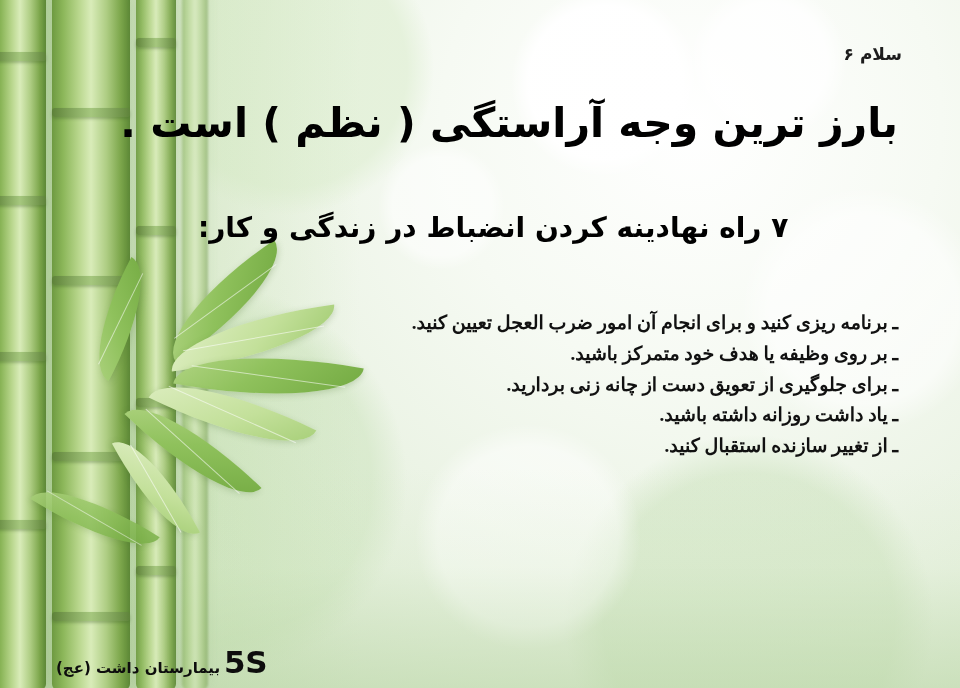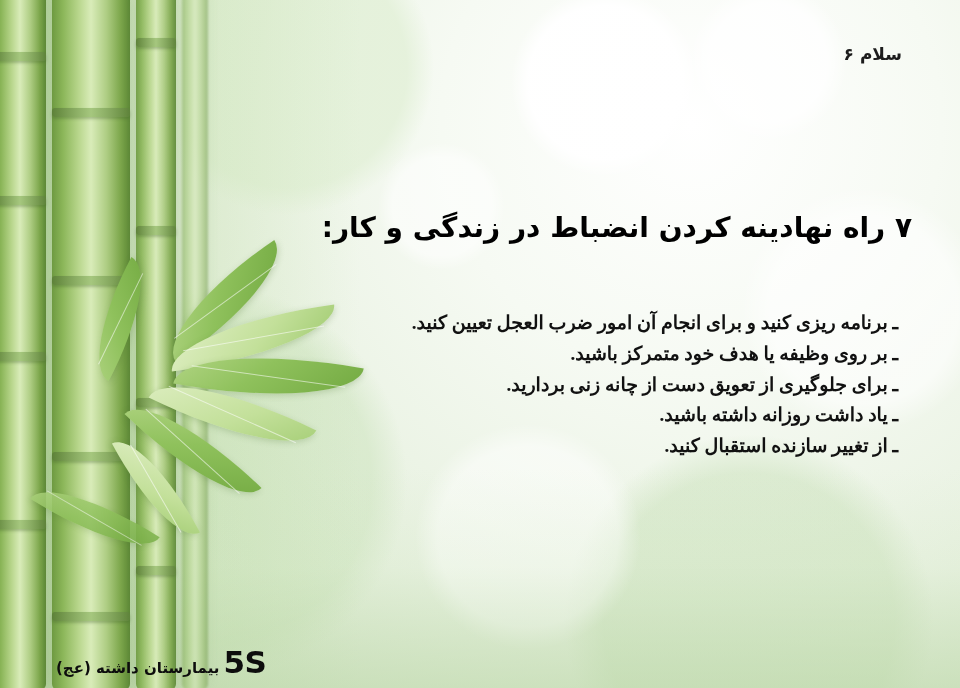--- a/index.html
+++ b/index.html
@@ -118,23 +118,23 @@
     font-weight: bold;
     color: #000000;
     line-height: 1.35;
     direction: rtl;
     white-space: nowrap;
   }
 
   .subhead {
     position: absolute;
     top: 208px;
-    right: 48px;
+    right: 62px;
     width: 700px;
-    text-align: right;
+    text-align: left;
     font-family: "DejaVu Sans", sans-serif;
     font-size: 28px;
     font-weight: bold;
     color: #000000;
     line-height: 1.4;
     direction: rtl;
     white-space: nowrap;
   }
 
   .bullet-list {
@@ -219,29 +219,30 @@
     <div class="leaf" style="left:176px; top:352px; width:185px; height:48px; transform: rotate(10deg);"></div>
     <div class="leaf pale" style="left:150px; top:392px; width:165px; height:44px; transform: rotate(26deg);"></div>
     <div class="leaf" style="left:118px; top:430px; width:150px; height:42px; transform: rotate(44deg);"></div>
     <div class="leaf" style="left:60px; top:300px; width:120px; height:38px; transform: rotate(-62deg);"></div>
     <div class="leaf pale" style="left:96px; top:470px; width:120px; height:36px; transform: rotate(62deg);"></div>
     <div class="leaf" style="left:30px; top:500px; width:130px; height:36px; transform: rotate(32deg); opacity:0.85;"></div>
   </div>
 
   <div class="salam">سلام ۶</div>
 
+  <div class="headline">بارز ترین وجه آراستگی ( نظم ) است .</div>
 
   <div class="subhead">۷ راه نهادینه کردن انضباط در زندگی و کار:</div>
 
   <ul class="bullet-list">
     <li>ـ برنامه ریزی کنید و برای انجام آن امور ضرب العجل تعیین کنید.</li>
     <li>ـ بر روی وظیفه یا هدف خود متمرکز باشید.</li>
     <li>ـ برای جلوگیری از تعویق دست از چانه زنی بردارید.</li>
     <li>ـ یاد داشت روزانه داشته باشید.</li>
     <li>ـ از تغییر سازنده استقبال کنید.</li>
   </ul>
 
   <div class="footer">
     <span class="footer-5s">5S</span>
-    <span class="footer-org">بیمارستان داشته (عج)</span>
+    <span class="footer-org">بیمارستان داشت (عج)</span>
   </div>
 
 </div>
 
 </body></html>

